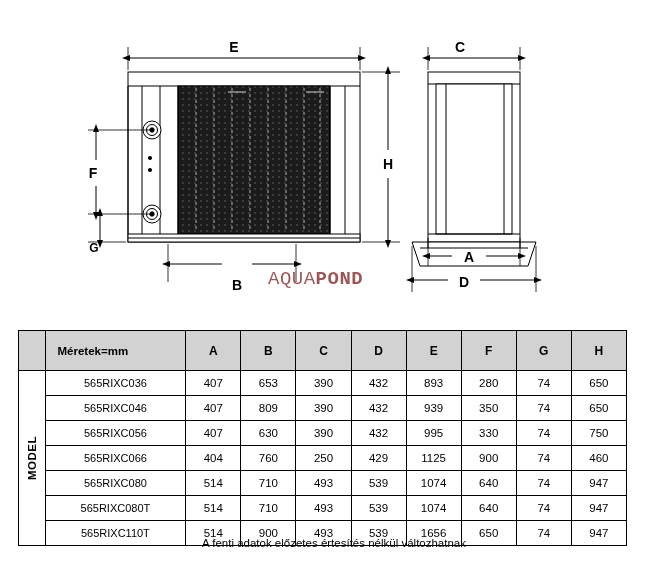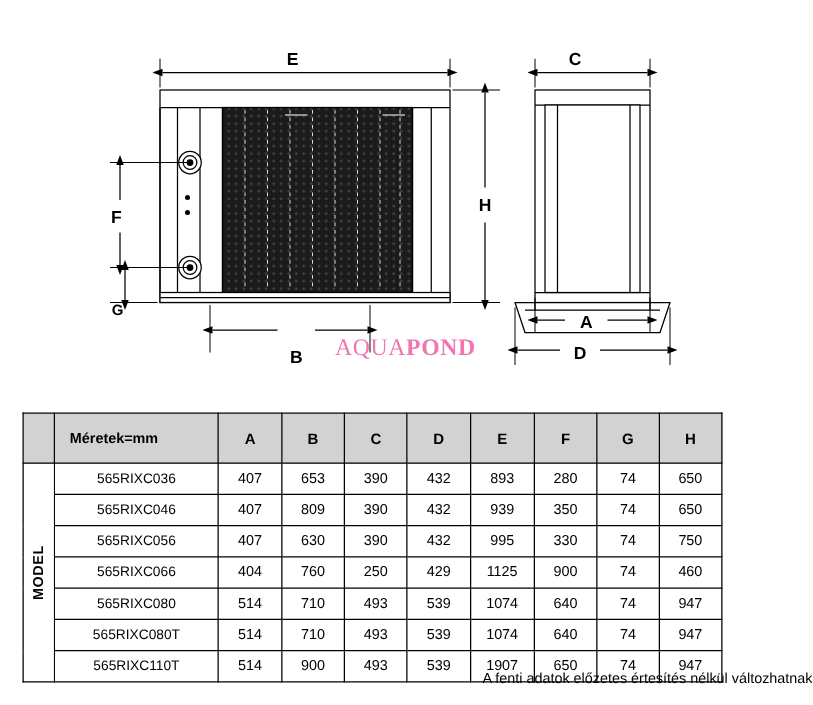--- a/index.html
+++ b/index.html
@@ -25,36 +25,36 @@
     left: 0; top: 0;
     width: 650px;
     height: 318px;
   }
   .drawing svg { display: block; }
 
   .watermark {
     position: absolute;
     left: 268px;
     top: 268px;
-    font-family: Liberation Serif, serif;
+    font-family: Liberation Mono, monospace;
     font-size: 19px;
     letter-spacing: 0.5px;
-    color: #ec4899;
+    color: #7f1d1d;
     opacity: 0.75;
     white-space: nowrap;
     pointer-events: none;
   }
   .watermark b { font-weight: bold; }
 
   
   .table-wrap {
     position: absolute;
     left: 18px;
     top: 330px;
-    width: 560px;
+    width: 609px;
   }
   table.spec {
     border-collapse: collapse;
     width: 100%;
     font-size: 11.5px;
   }
   table.spec th, table.spec td {
     border: 1px solid #000;
     text-align: center;
     vertical-align: middle;
@@ -97,21 +97,21 @@
   }
   td.model-name { text-align: center; font-size: 11px; }
   col.c-name { width: 138px; }
   col.c-num  { width: 54px; }
 
   .footnote {
     position: absolute;
     left: 0;
     top: 537px;
     width: 650px;
-    text-align: right;
+    text-align: center;
     font-size: 11.5px;
   }
   .footnote-inner { display: inline-block; padding-left: 18px; }
 </style>
 </head>
 <body>
 
 <div class="page">
 
   <div class="drawing">
@@ -336,21 +336,21 @@
           <td>640</td>
           <td>74</td>
           <td>947</td>
         </tr>
         <tr>
           <td class="model-name">565RIXC110T</td>
           <td>514</td>
           <td>900</td>
           <td>493</td>
           <td>539</td>
-          <td>1907</td>
+          <td>1656</td>
           <td>650</td>
           <td>74</td>
           <td>947</td>
         </tr>
       </tbody>
     </table>
   </div>
 
   <div class="footnote">
     <span class="footnote-inner">A fenti adatok előzetes értesítés nélkül változhatnak</span>

